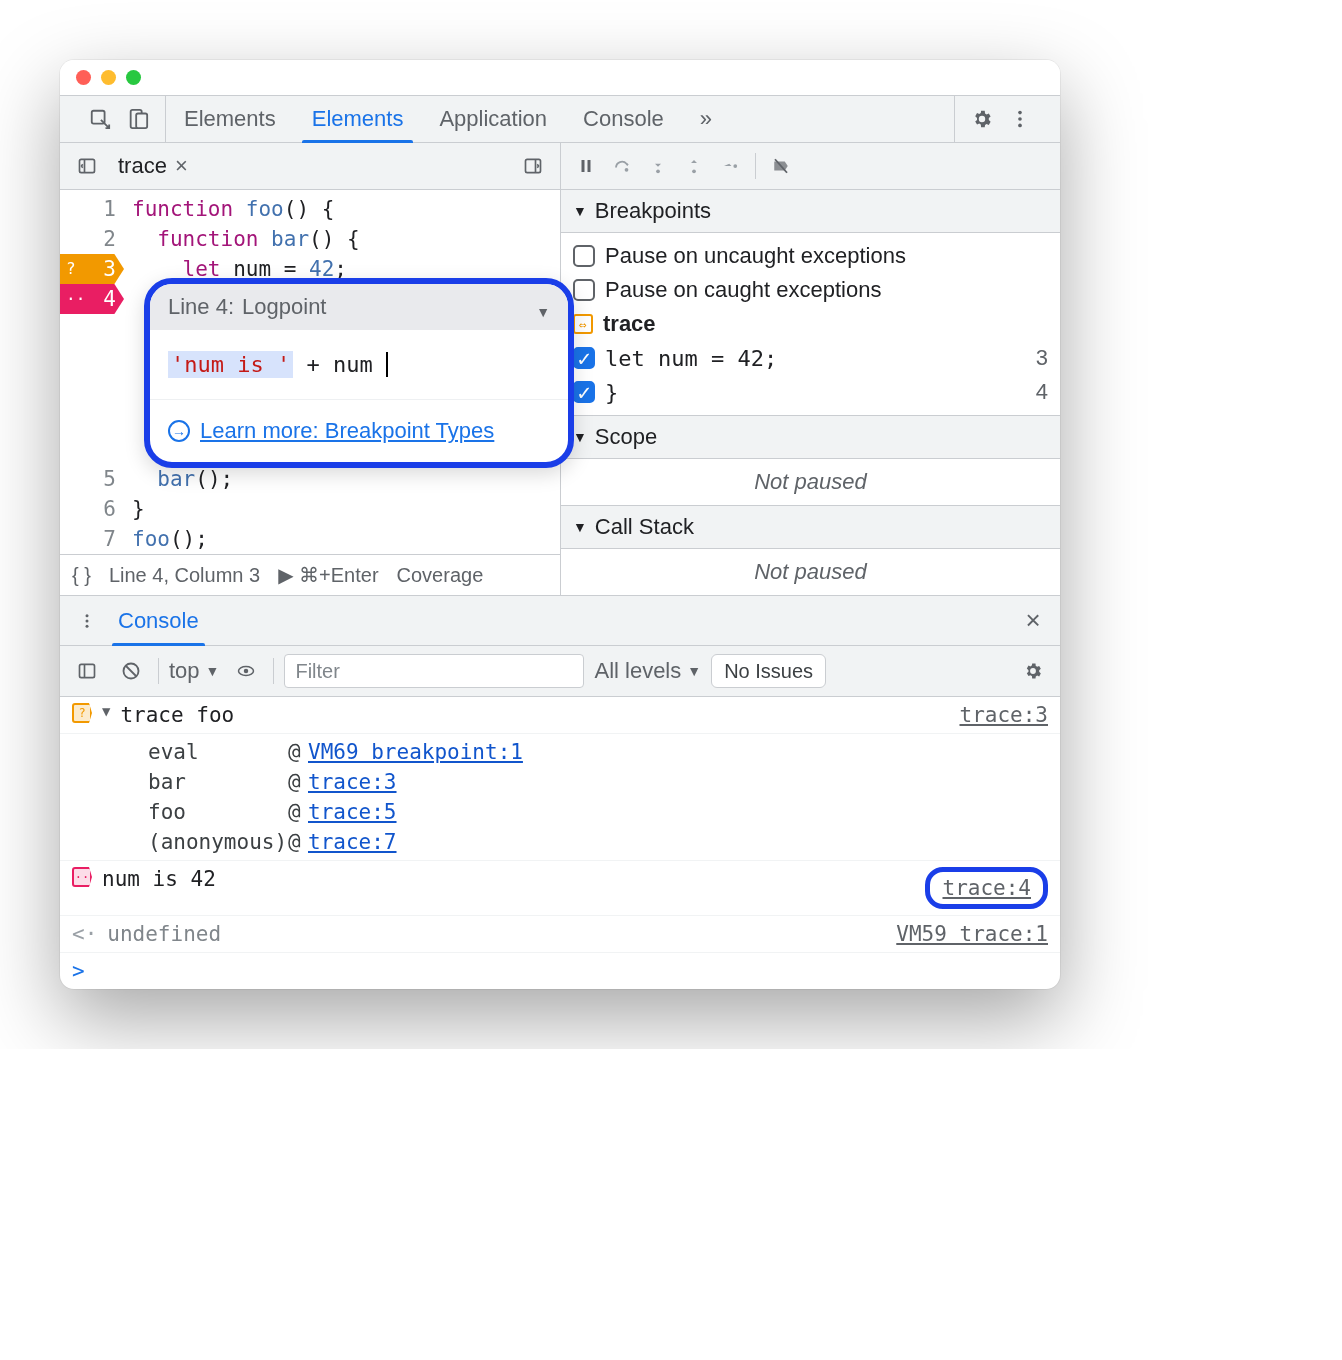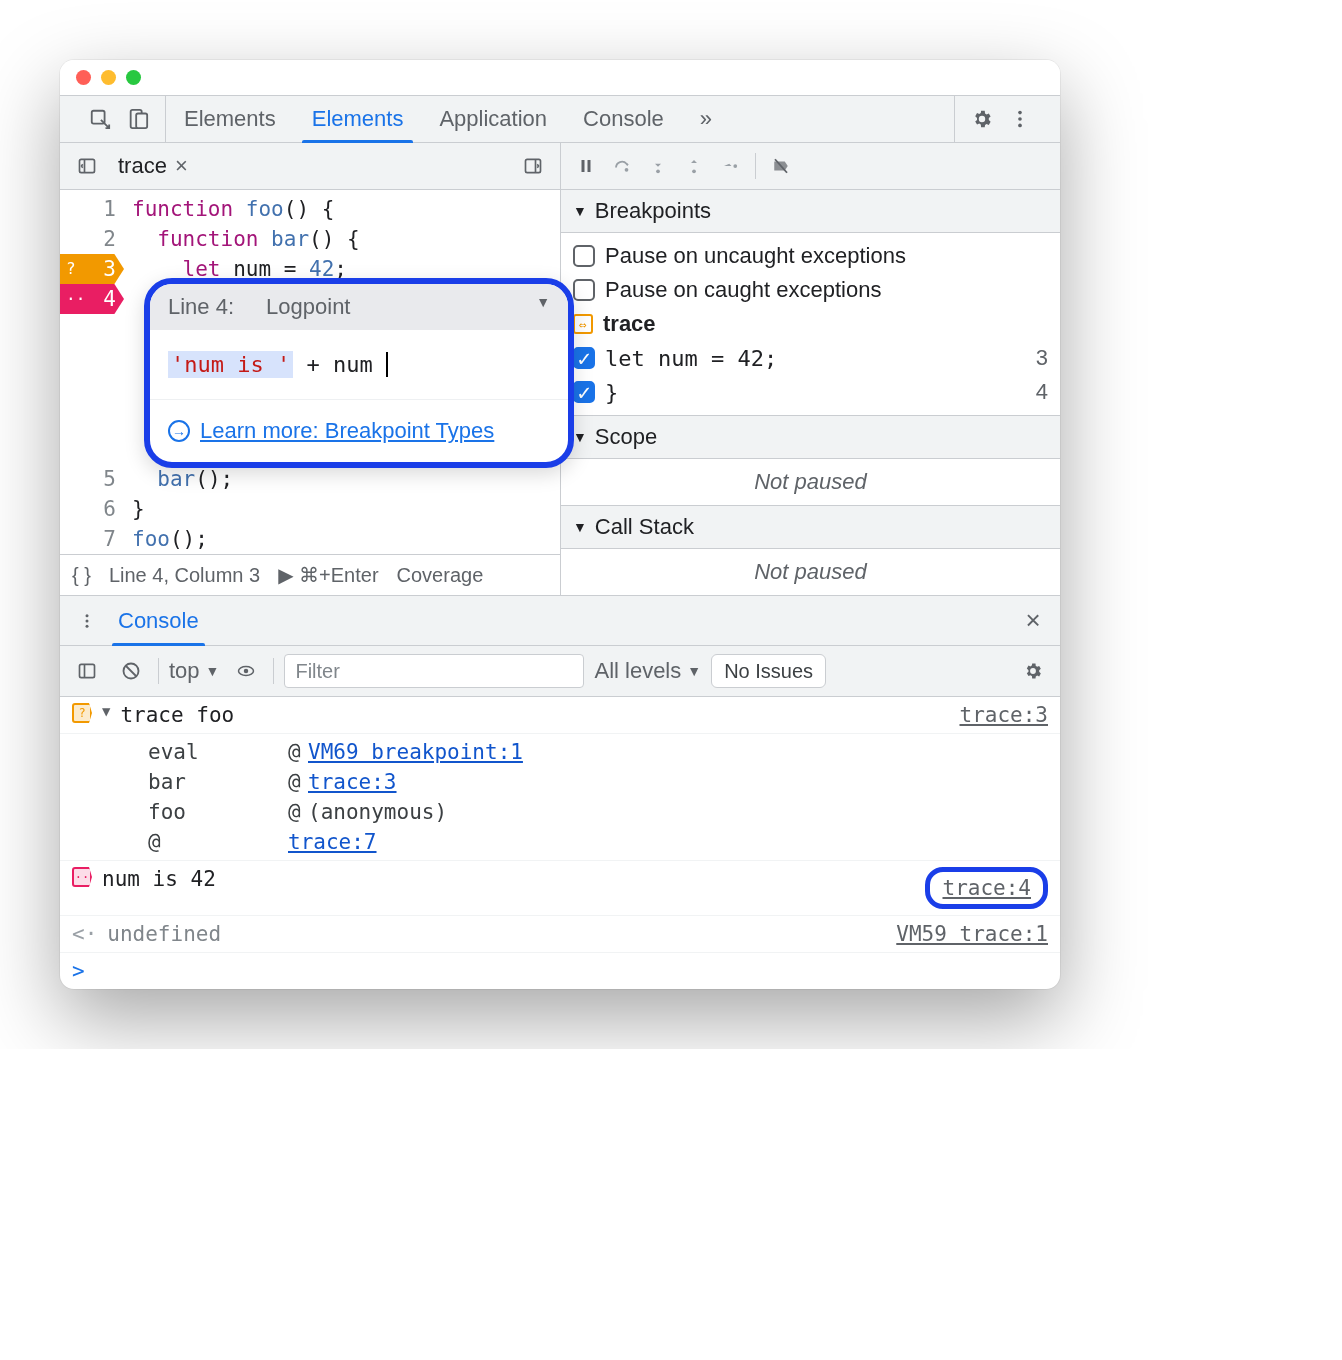--- a/index.html
+++ b/index.html
@@ -61,21 +61,21 @@
   .bp-marker.orange{background:var(--orange); clip-path: polygon(0 0, 85% 0, 100% 50%, 85% 100%, 0 100%);}
   .bp-marker.pink{background:var(--pink); clip-path: polygon(0 0, 85% 0, 100% 50%, 85% 100%, 0 100%);}
   .bp-marker .q{position:absolute; left:6px; top:50%; transform:translateY(-50%); color:#fff; font-size:16px;}
   .bp-marker + .num{color:#fff; position:relative; z-index:2;}
   .num{display:inline-block; min-width:18px;}
   .content{white-space:pre; padding-left:4px;}
   .kw{color:#a31579;} .fn{color:#4271ae;} .nm{color:#4271ae;} .str{color:#c41a16;}
   
   .popover{position:absolute; left:84px; top:88px; width:430px; background:#fff; border:6px solid #1a3ee8; border-radius:28px; padding:0; overflow:hidden; box-shadow:0 6px 20px rgba(0,0,0,.15);}
   .pop-head{display:flex; align-items:center; background:#e9eaed; padding:10px 18px; gap:8px; color:#5f6368;}
-  .pop-head .type{display:flex; align-items:flex-start; gap:10px; flex:1;margin-left:24px;}
+  .pop-head .type{display:flex; align-items:flex-end; gap:10px; flex:1;}
   .pop-input{padding:22px 18px; font-family:var(--mono); border-bottom:1px solid #eef0f2;}
   .pop-input .expr{background:#d7e3fc; padding:1px 3px;}
   .pop-foot{padding:18px; display:flex; align-items:center; gap:10px;}
   .pop-link{color:var(--accent); text-decoration:underline;}
   .pop-foot .go{width:22px; height:22px; border:2px solid var(--accent); border-radius:50%; display:flex; align-items:center; justify-content:center; color:var(--accent); font-size:14px;}
   
   .statusbar{display:flex; align-items:center; gap:18px; padding:8px 12px; border-top:1px solid var(--border); background:#fff; color:#5f6368; font-size:20px;}
   
   .sec-head{display:flex; align-items:center; gap:8px; padding:8px 12px; background:var(--bg-tool); border-bottom:1px solid var(--border); border-top:1px solid var(--border); color:#202124;}
   .sec-head:first-child{border-top:none;}
@@ -394,20 +394,21 @@
       <div class="crow" style="display:block;">
         <div class="stack">
           <span>eval</span>
             <span>@</span>
             <a>VM69 breakpoint:1</a>
           <span>bar</span>
             <span>@</span>
             <a>trace:3</a>
           <span>foo</span>
             <span>@</span>
+            <a>trace:5</a>
           <span>(anonymous)</span>
             <span>@</span>
             <a>trace:7</a>
         </div>
       </div>
       <div class="crow">
         <div class="small-ic pink">··</div>
         <span>num is 42</span>
         <a class="src hl">trace:4</a>
       </div>

